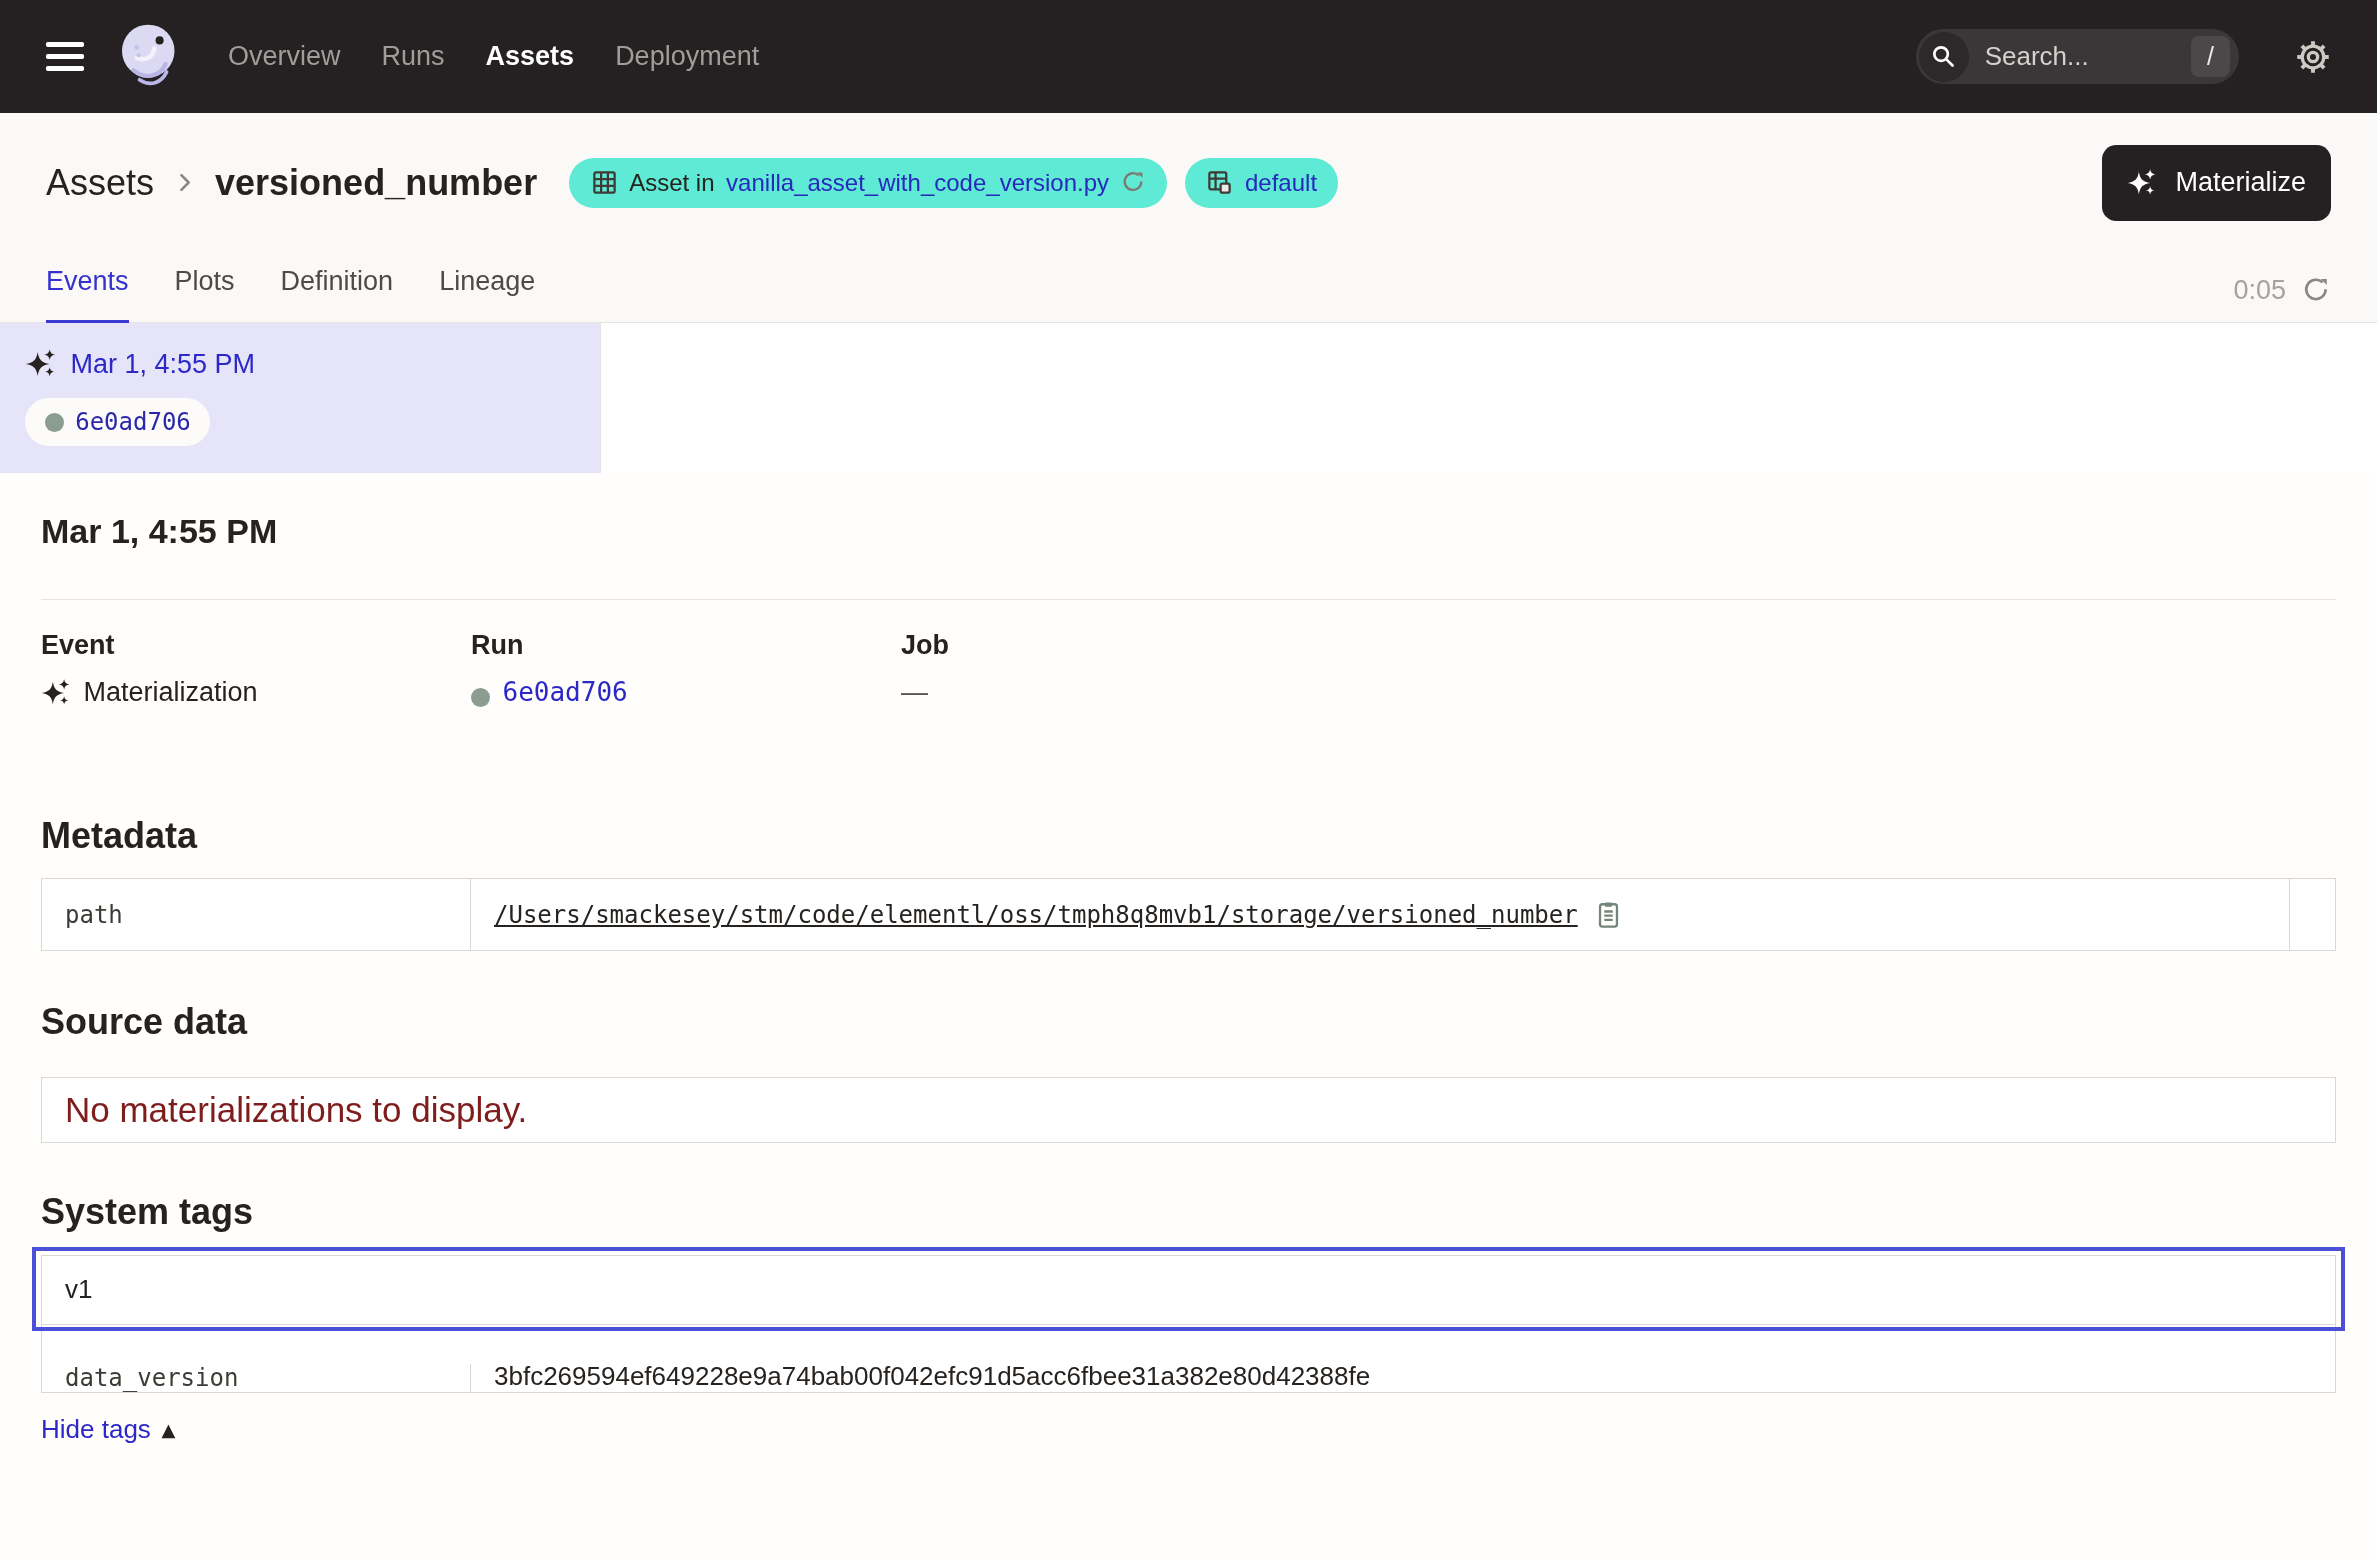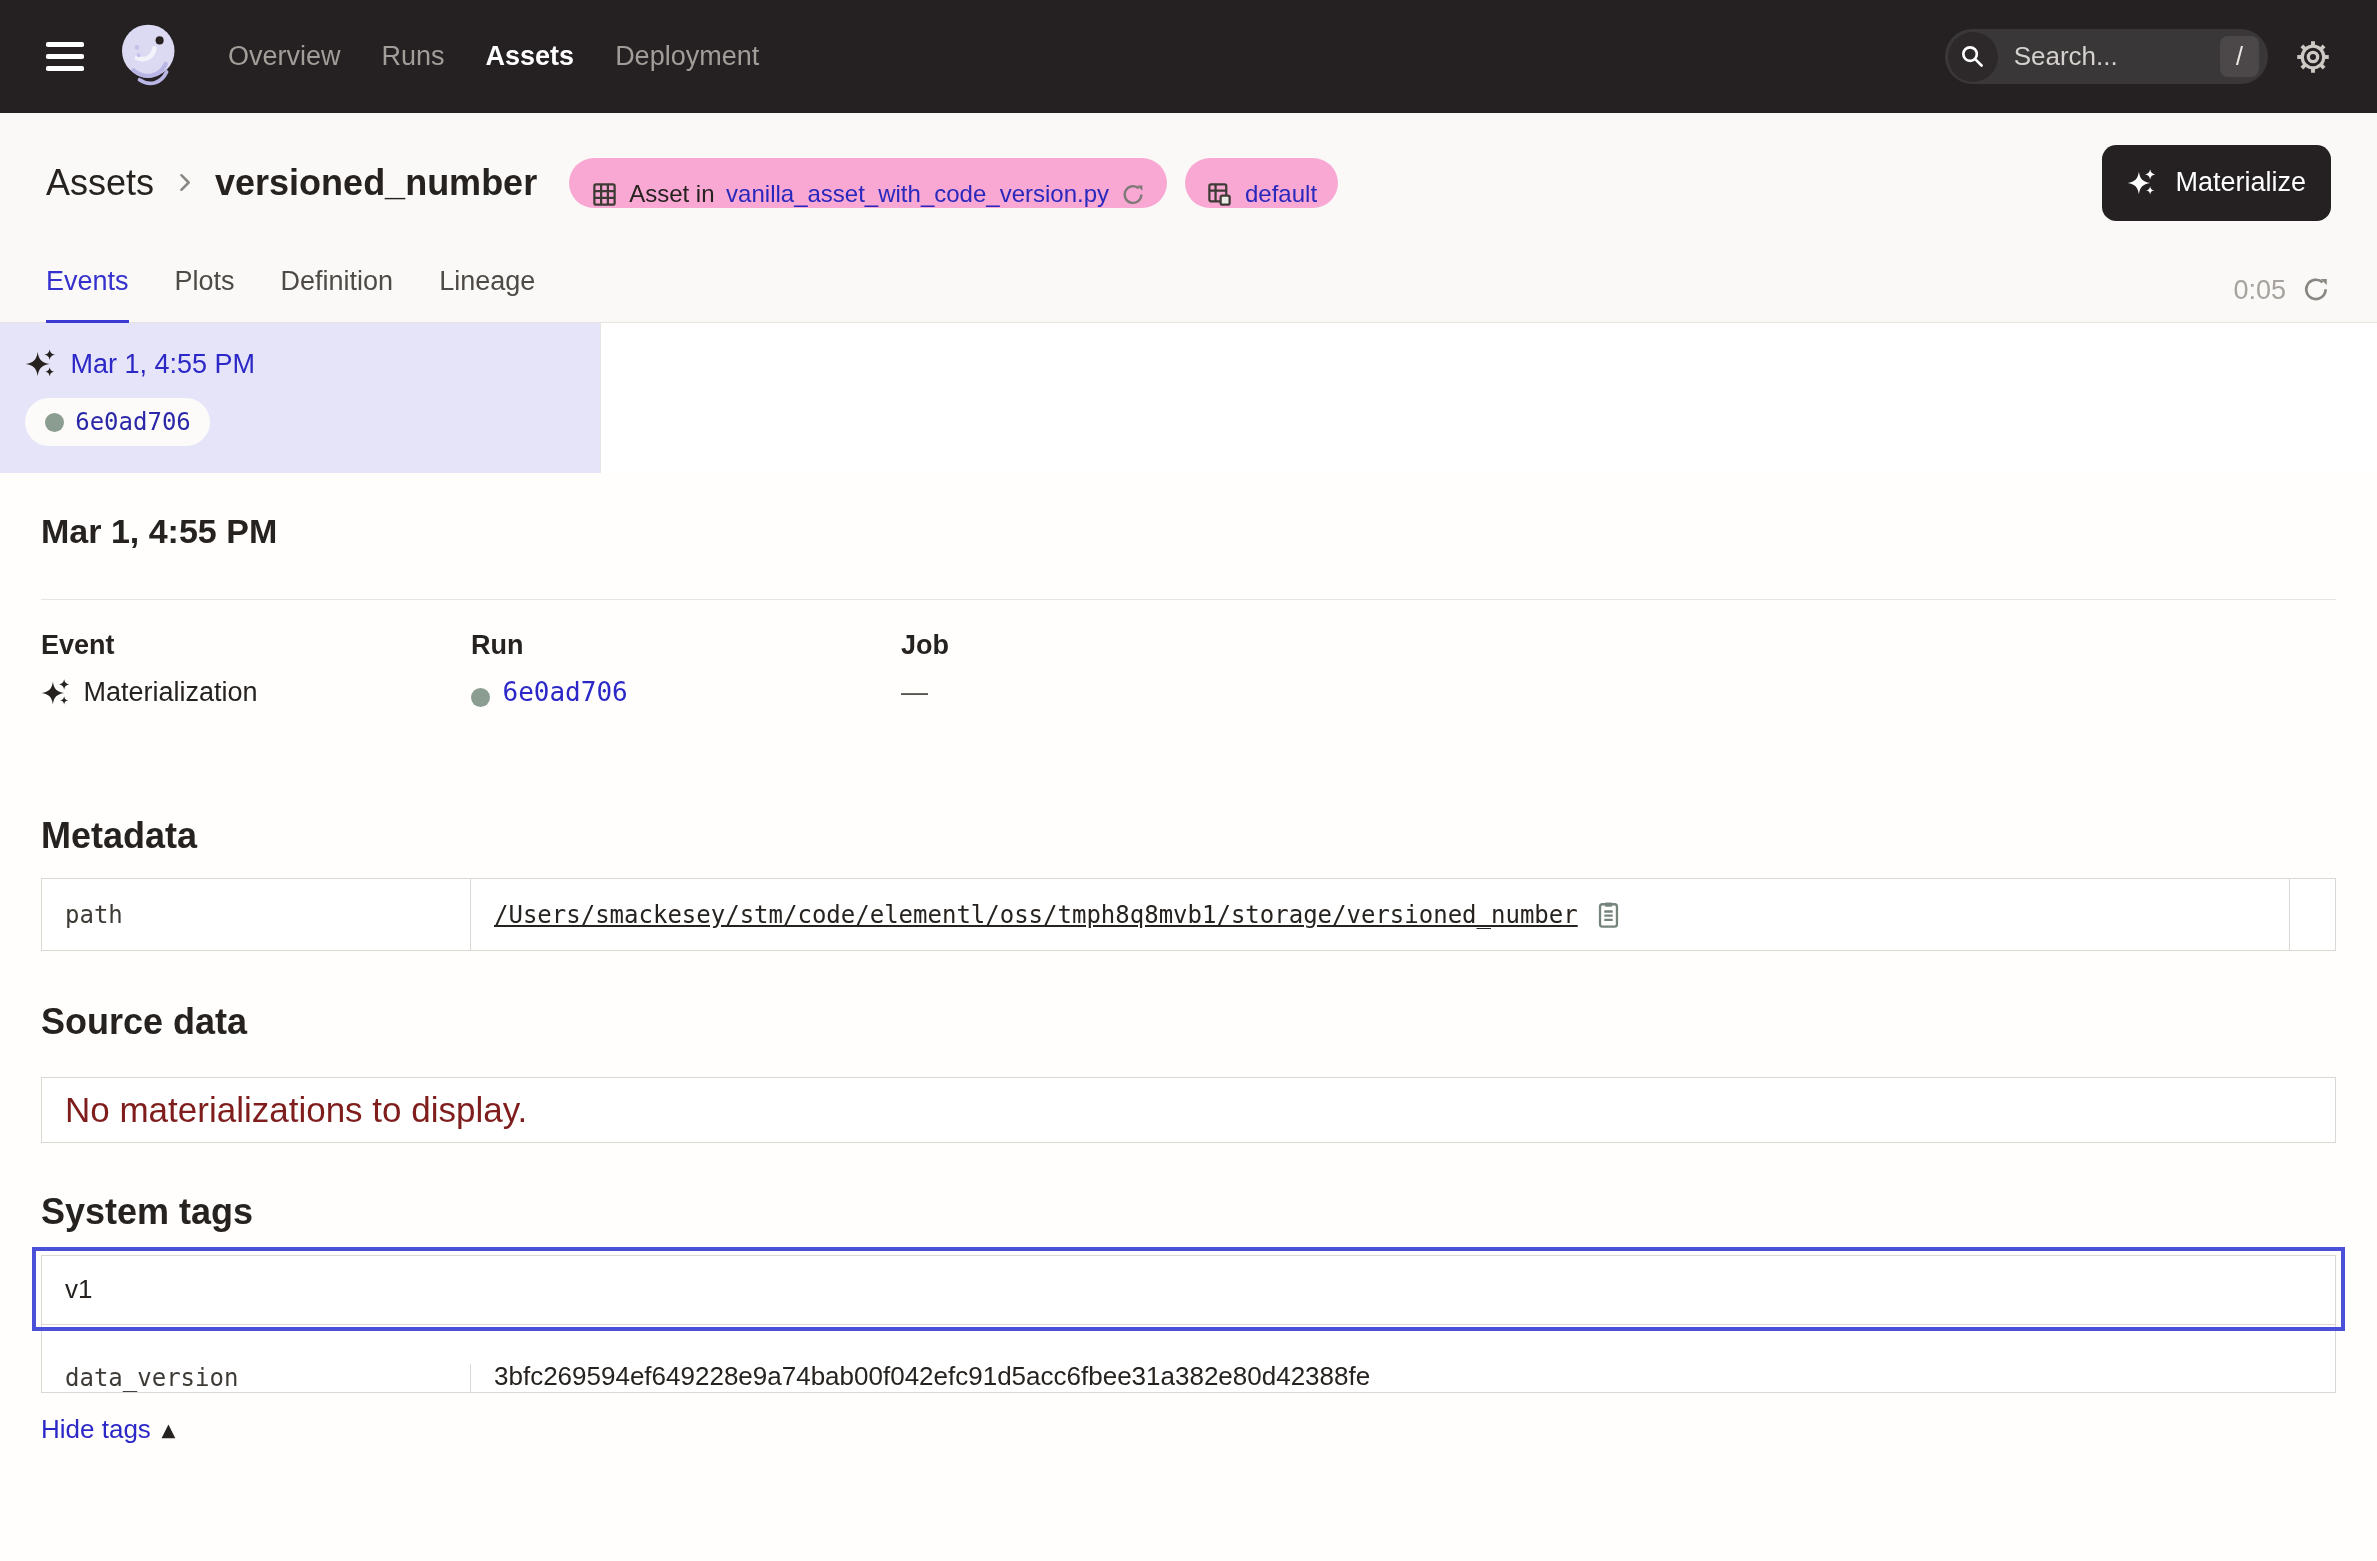--- a/index.html
+++ b/index.html
@@ -23,21 +23,21 @@
   .hamburger {
     width: 38px; height: 29px;
     display: flex; flex-direction: column; justify-content: space-between;
     cursor: pointer; margin-right: 30px;
   }
   .hamburger span { display: block; height: 5.4px; background: #ffffff; border-radius: 1.8px; }
   .logo-wrap { width: 71px; height: 71px; margin-right: 43px; display: flex; align-items: center; justify-content: center; }
   .nav { display: flex; align-items: center; gap: 41px; }
   .nav-item { font-size: 27px; color: #a19d99; cursor: pointer; }
   .nav-item.active { color: #ffffff; font-weight: 700; }
-  .topbar-right { margin-left: auto; display: flex; align-items: center; gap: 27px; }
+  .topbar-right { margin-left: auto; display: flex; align-items: center; gap: 56px; }
   .search-pill {
     width: 323px; height: 55px; border-radius: 29px;
     background: #3a3738; display: flex; align-items: center; padding: 0 9px 0 2.7px;
   }
   .search-circle {
     width: 50px; height: 50px; border-radius: 50%;
     background: #2d292a; display: flex; align-items: center; justify-content: center;
     flex: none;
   }
   .search-input {
@@ -58,22 +58,22 @@
     background: #faf9f7;
     padding: 29px 46px 0 46px;
     display: flex; align-items: center;
     height: 110px;
   }
   .crumb-root { font-size: 36px; color: #26221f; cursor: pointer; }
   .crumb-chev { margin: 0 18px; display: flex; }
   .crumb-current { font-size: 36px; font-weight: 700; color: #26221f; }
   .chips { display: flex; align-items: center; gap: 18px; margin-left: 32px; }
   .chip {
-    height: 50px; border-radius: 25px; background: #f9a8d4;
-    display: inline-flex; align-items: flex-end; gap: 11.6px;
+    height: 50px; border-radius: 25px; background: #5eead4;
+    display: inline-flex; align-items: center; gap: 11.6px;
     padding: 0 21.4px; font-size: 24px; color: #26221f; cursor: pointer;
   }
   .chip a, .chip .link { color: #2828bd; text-decoration: none; }
   .chip .reload { display: flex; cursor: pointer; }
   .materialize-btn {
     margin-left: auto;
     height: 76px; border-radius: 14.3px; background: #252122;
     color: #ffffff; font-size: 27px;
     display: inline-flex; align-items: center; gap: 18px;
     padding: 0 25px; cursor: pointer; border: none;

